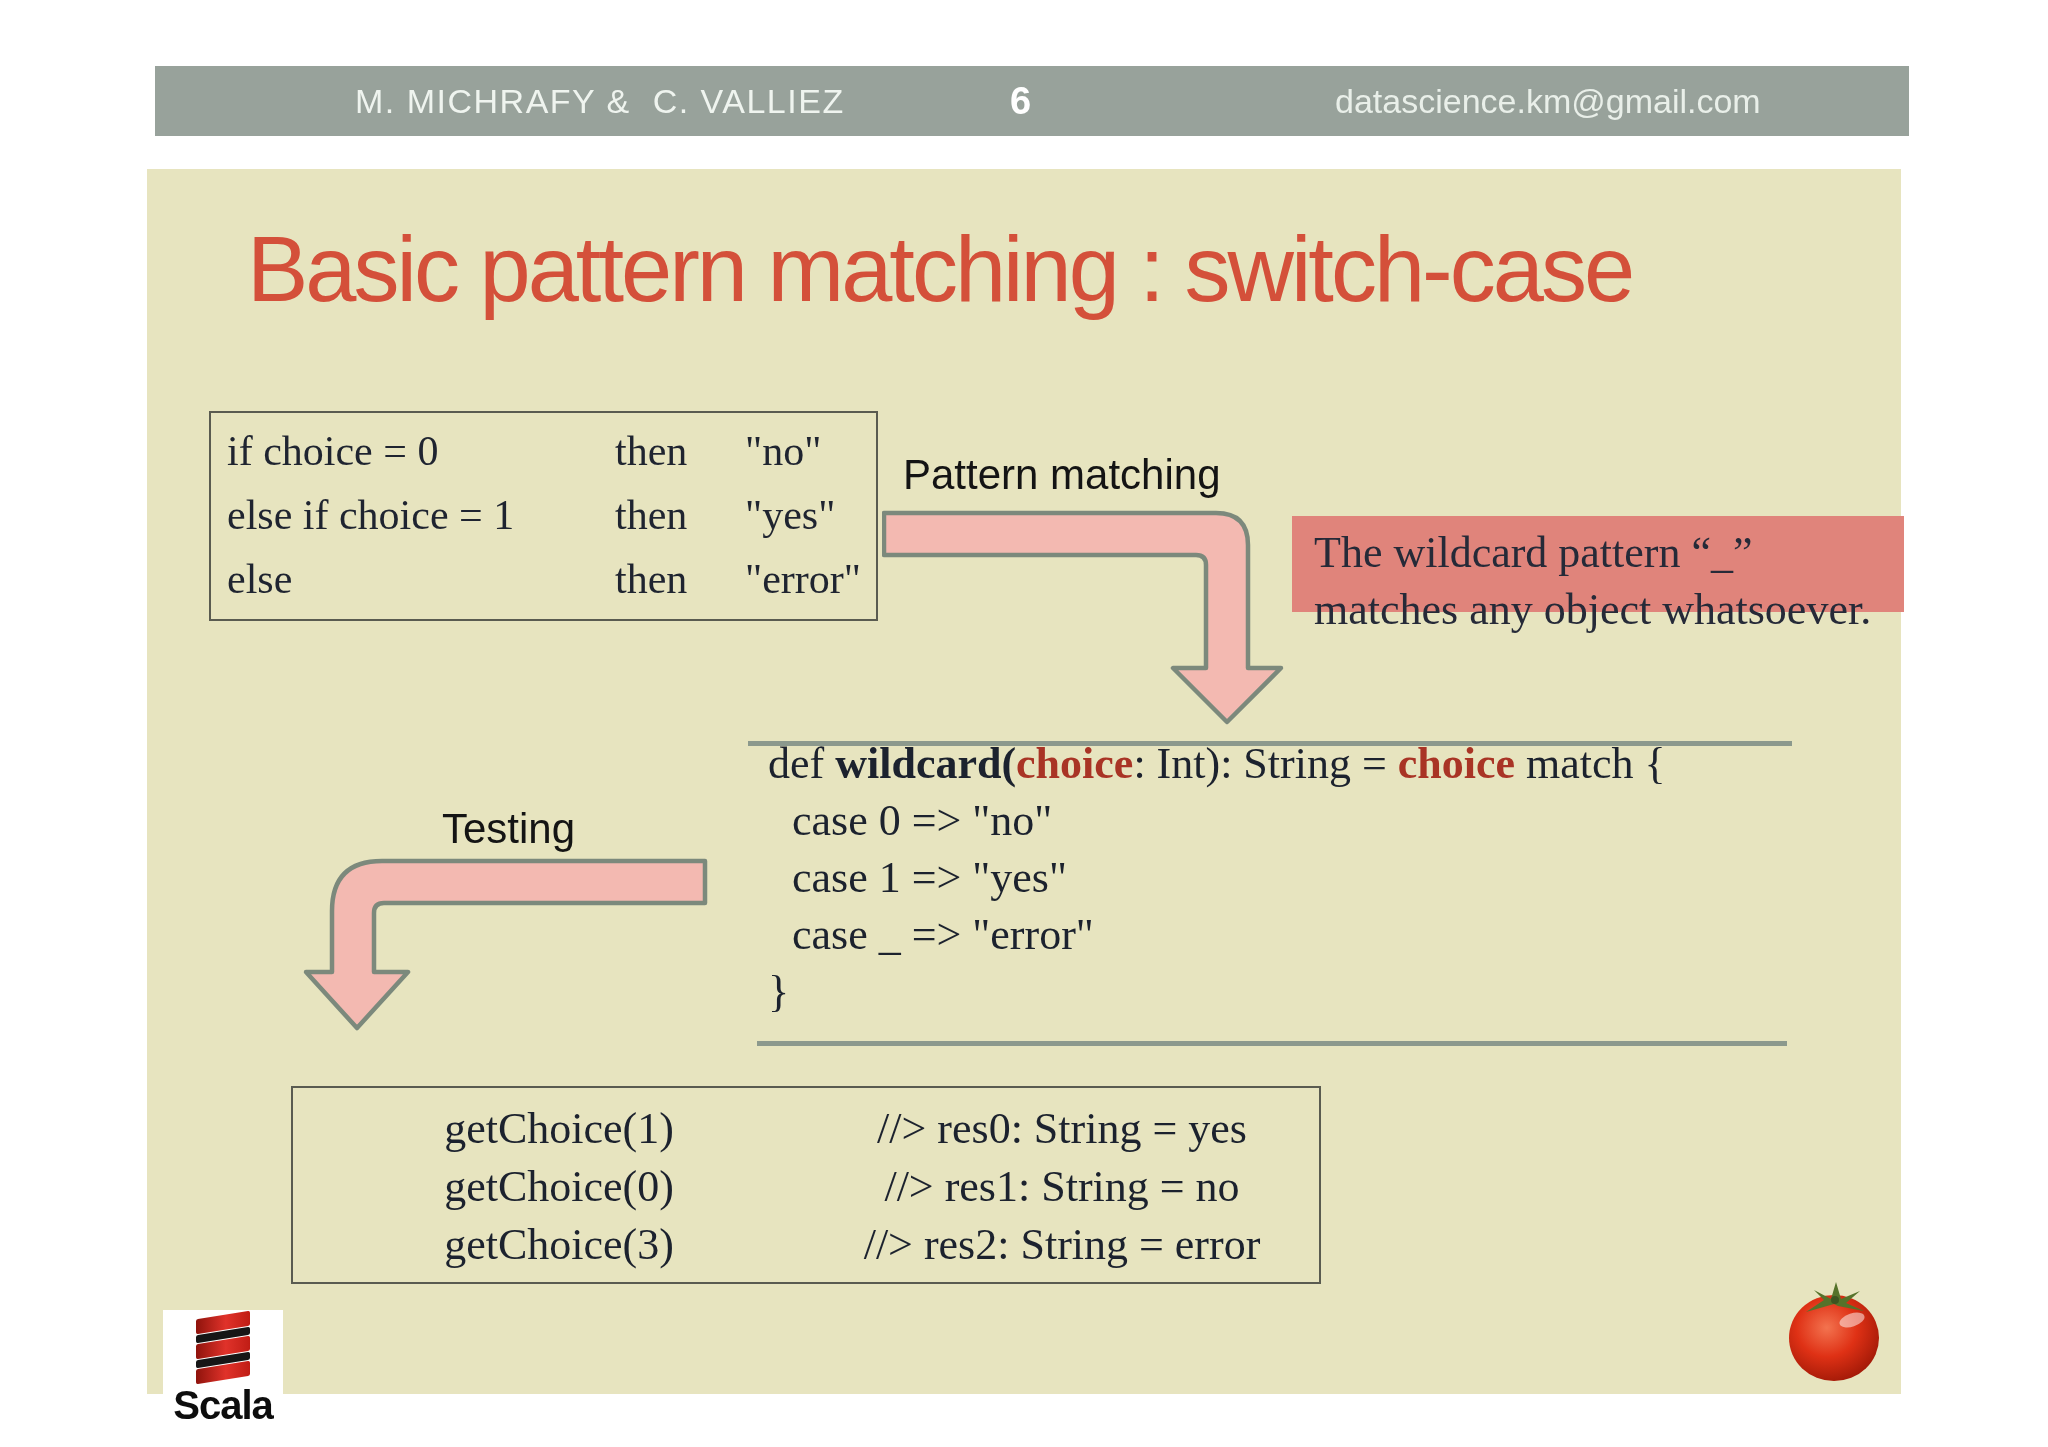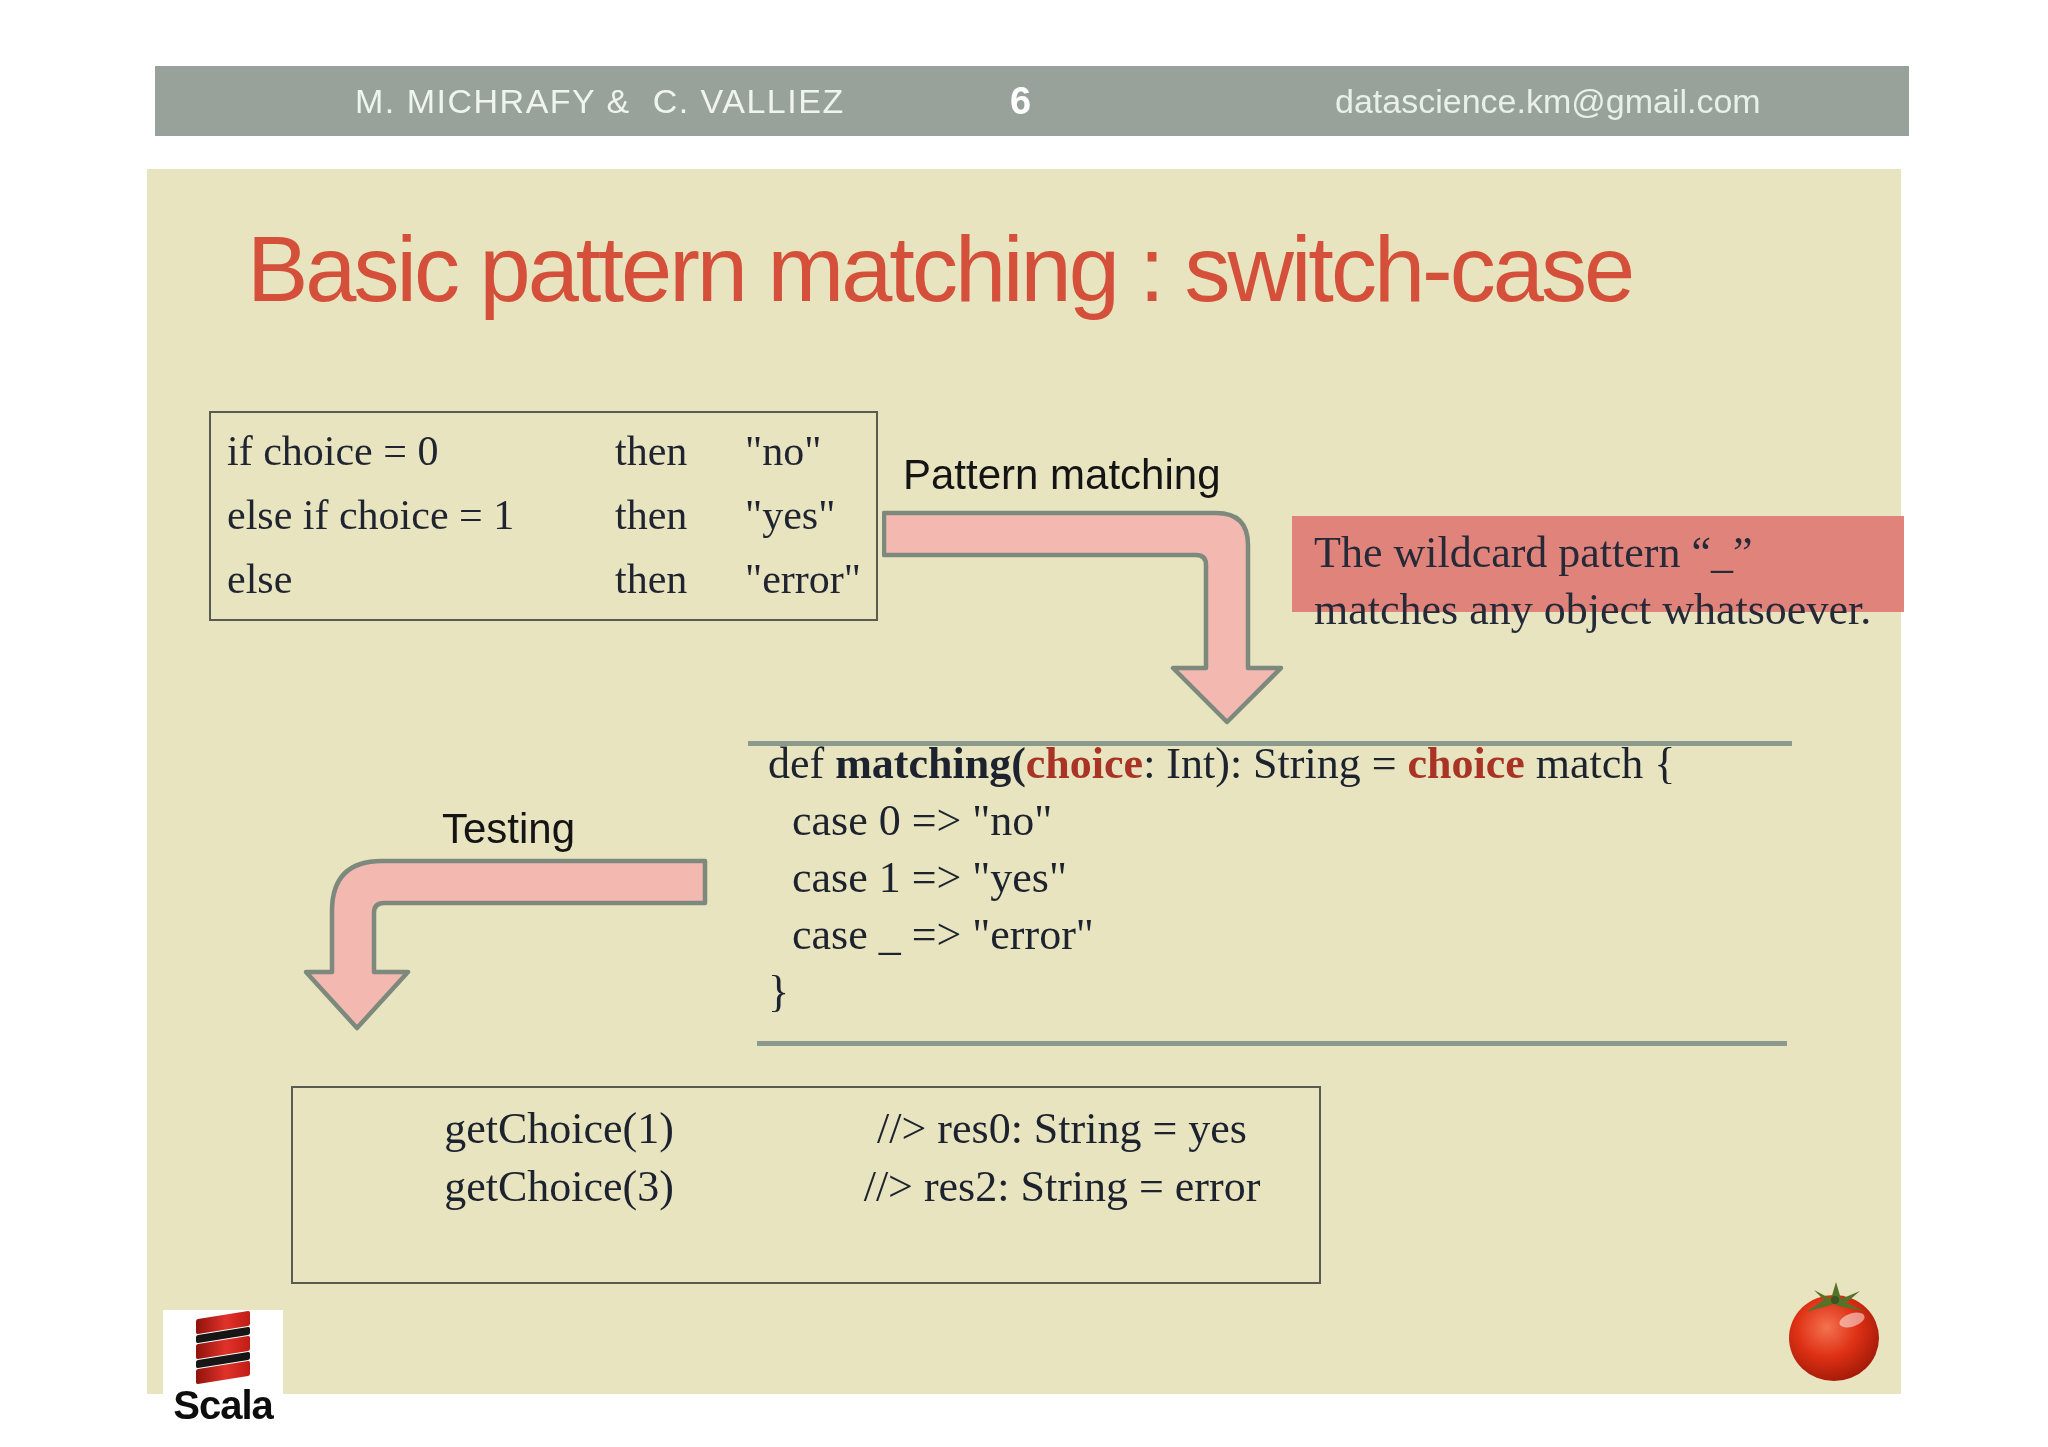--- a/index.html
+++ b/index.html
@@ -107,37 +107,41 @@
       <path class="arrow-path" d="M2 4 H334 Q366 4 366 36 V159 H399 L345 213 L291 159 H324 V56 Q324 46 314 46 H2 Z"></path>
     </svg>
 
     <div class="note-box">
       <div>The wildcard pattern “_”</div>
       <div>matches any object whatsoever.</div>
     </div>
 
     <div class="rule rule-top"></div>
     <div class="code">
-      <div><span>def </span><span class="seg-bold">matching(</span><span class="seg-red">choice</span><span>: Int): String = </span><span class="seg-red">choice</span><span> match {</span></div>
+      <div><span>def </span><span class="seg-bold">wildcard(</span><span class="seg-red">choice</span><span>: Int): String = </span><span class="seg-red">choice</span><span> match {</span></div>
       <div class="indent">case 0 =&gt; "no"</div>
       <div class="indent">case 1 =&gt; "yes"</div>
       <div class="indent">case _ =&gt; "error"</div>
       <div>}</div>
     </div>
     <div class="rule rule-bottom"></div>
 
     <div class="testing-label">Testing</div>
     <svg class="arrow-svg" style="left:155px;top:688px;" width="412" height="182" viewBox="0 0 412 182">
       <path class="arrow-path" d="M403 4 H80 Q30 4 30 54 V115 H4 L55 171 L106 115 H72 V56 Q72 46 82 46 H403 Z"></path>
     </svg>
 
     <div class="results-box">
       <div class="res-row">
         <span>getChoice(1)</span>
         <span>//&gt; res0: String = yes</span>
+      </div>
+      <div class="res-row">
+        <span>getChoice(0)</span>
+        <span>//&gt; res1: String = no</span>
       </div>
       <div class="res-row">
         <span>getChoice(3)</span>
         <span>//&gt; res2: String = error</span>
       </div>
     </div>
 
     <div class="scala-logo">
       <div class="scala-bars">
         <div class="sbar sbar-red"></div>

